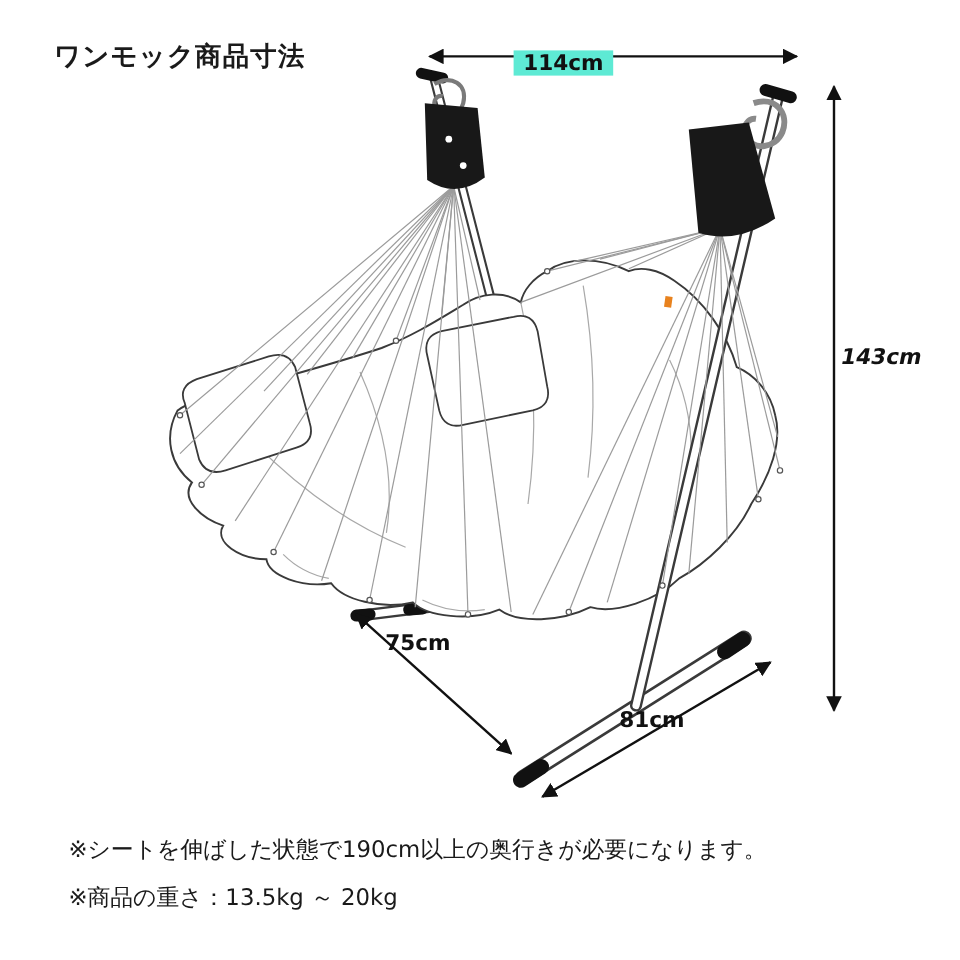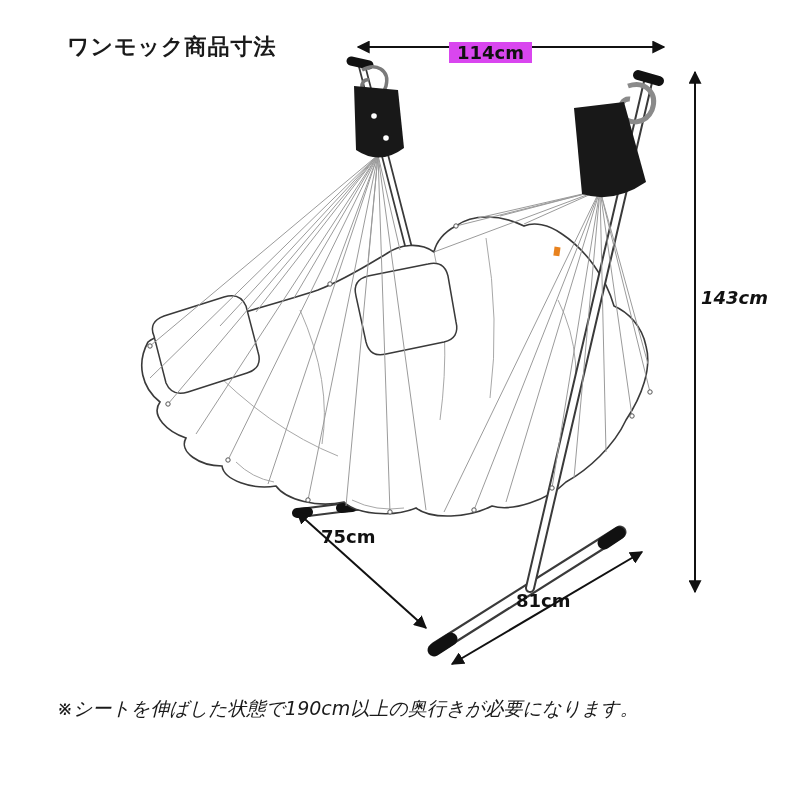--- a/index.html
+++ b/index.html
@@ -1,28 +1,28 @@
 <!DOCTYPE html>
 <html><head>
 <meta charset="utf-8">
 <style>
   html,body{margin:0;padding:0;background:#fff;}
   body{width:800px;height:800px;position:relative;overflow:hidden;
        font-family:"DejaVu Sans",sans-serif;color:#111;}
   .page{position:absolute;inset:0;background:#fff;}
-  .title{position:absolute;left:67px;top:32px;margin:0;
+  .title{position:absolute;left:45px;top:32px;margin:0;
          font-size:22px;font-weight:bold;letter-spacing:1px;color:#1a1a1a;}
   .illu{position:absolute;left:0;top:0;}
   .dim{position:absolute;font-size:18px;font-weight:bold;white-space:nowrap;color:#111;}
-  .dim-width{left:449px;top:42px;background:#d946ef;padding:0 8px;}
+  .dim-width{left:428px;top:42px;background:#5eead4;padding:0 8px;}
   .dim-height{left:701px;top:287px;font-style:italic;}
   .dim-depth{left:321px;top:526px;}
   .dim-base{left:516px;top:590px;text-align:right;}
   .notes{position:absolute;left:57px;top:688px;font-size:19px;line-height:40px;color:#1a1a1a;}
-  .notes p{margin:0;font-style:italic;}
+  .notes p{margin:0;}
 </style>
 </head>
 <body>
 
 <div class="page">
 
   <h1 class="title">ワンモック商品寸法</h1>
 
   <svg class="illu" width="800" height="800" viewBox="0 0 800 800">
     <defs>
@@ -151,15 +151,16 @@
     </g>
   </svg>
 
   <div class="dim dim-width">114cm</div>
   <div class="dim dim-height">143cm</div>
   <div class="dim dim-depth">75cm</div>
   <div class="dim dim-base">81cm</div>
 
   <div class="notes">
     <p>※シートを伸ばした状態で190cm以上の奥行きが必要になります。</p>
+    <p>※商品の重さ：13.5kg ～ 20kg</p>
   </div>
 
 </div>
 
 </body></html>

